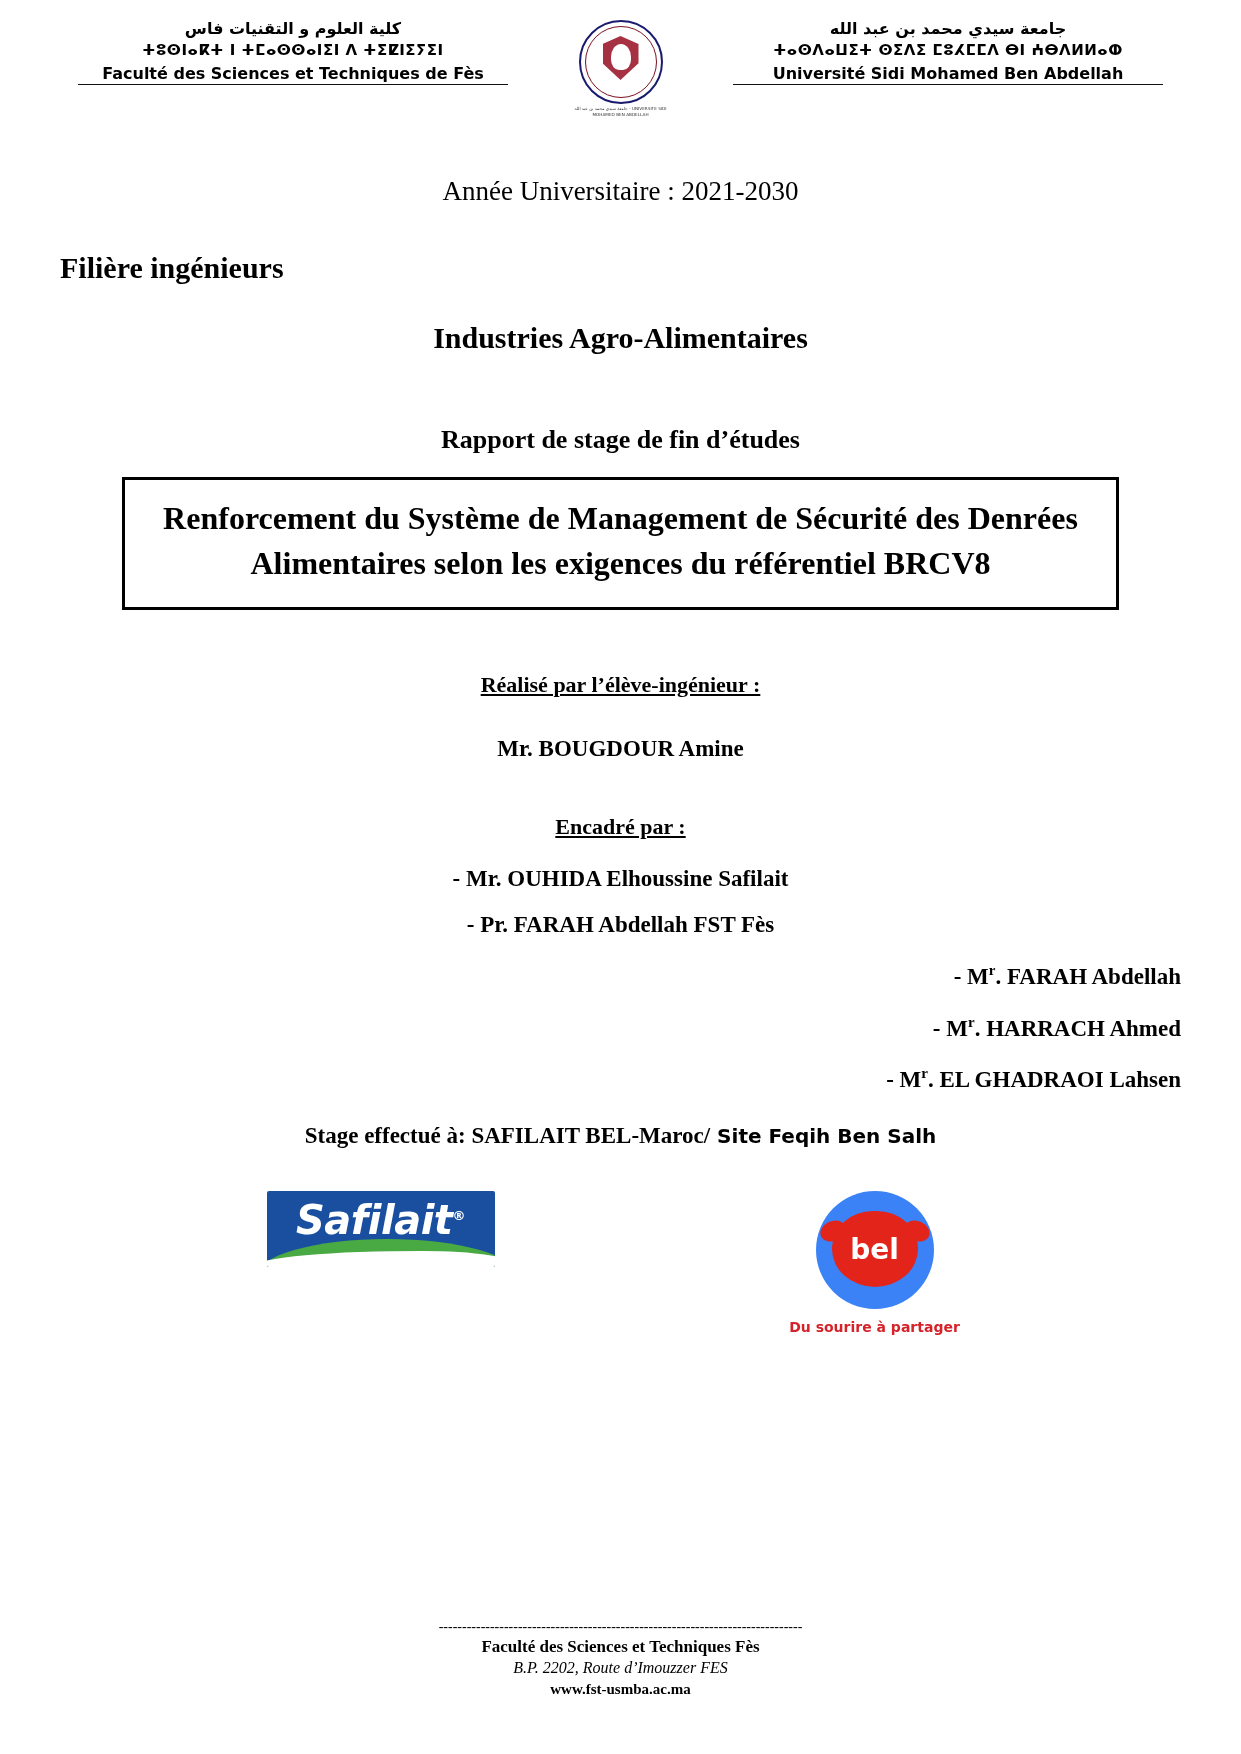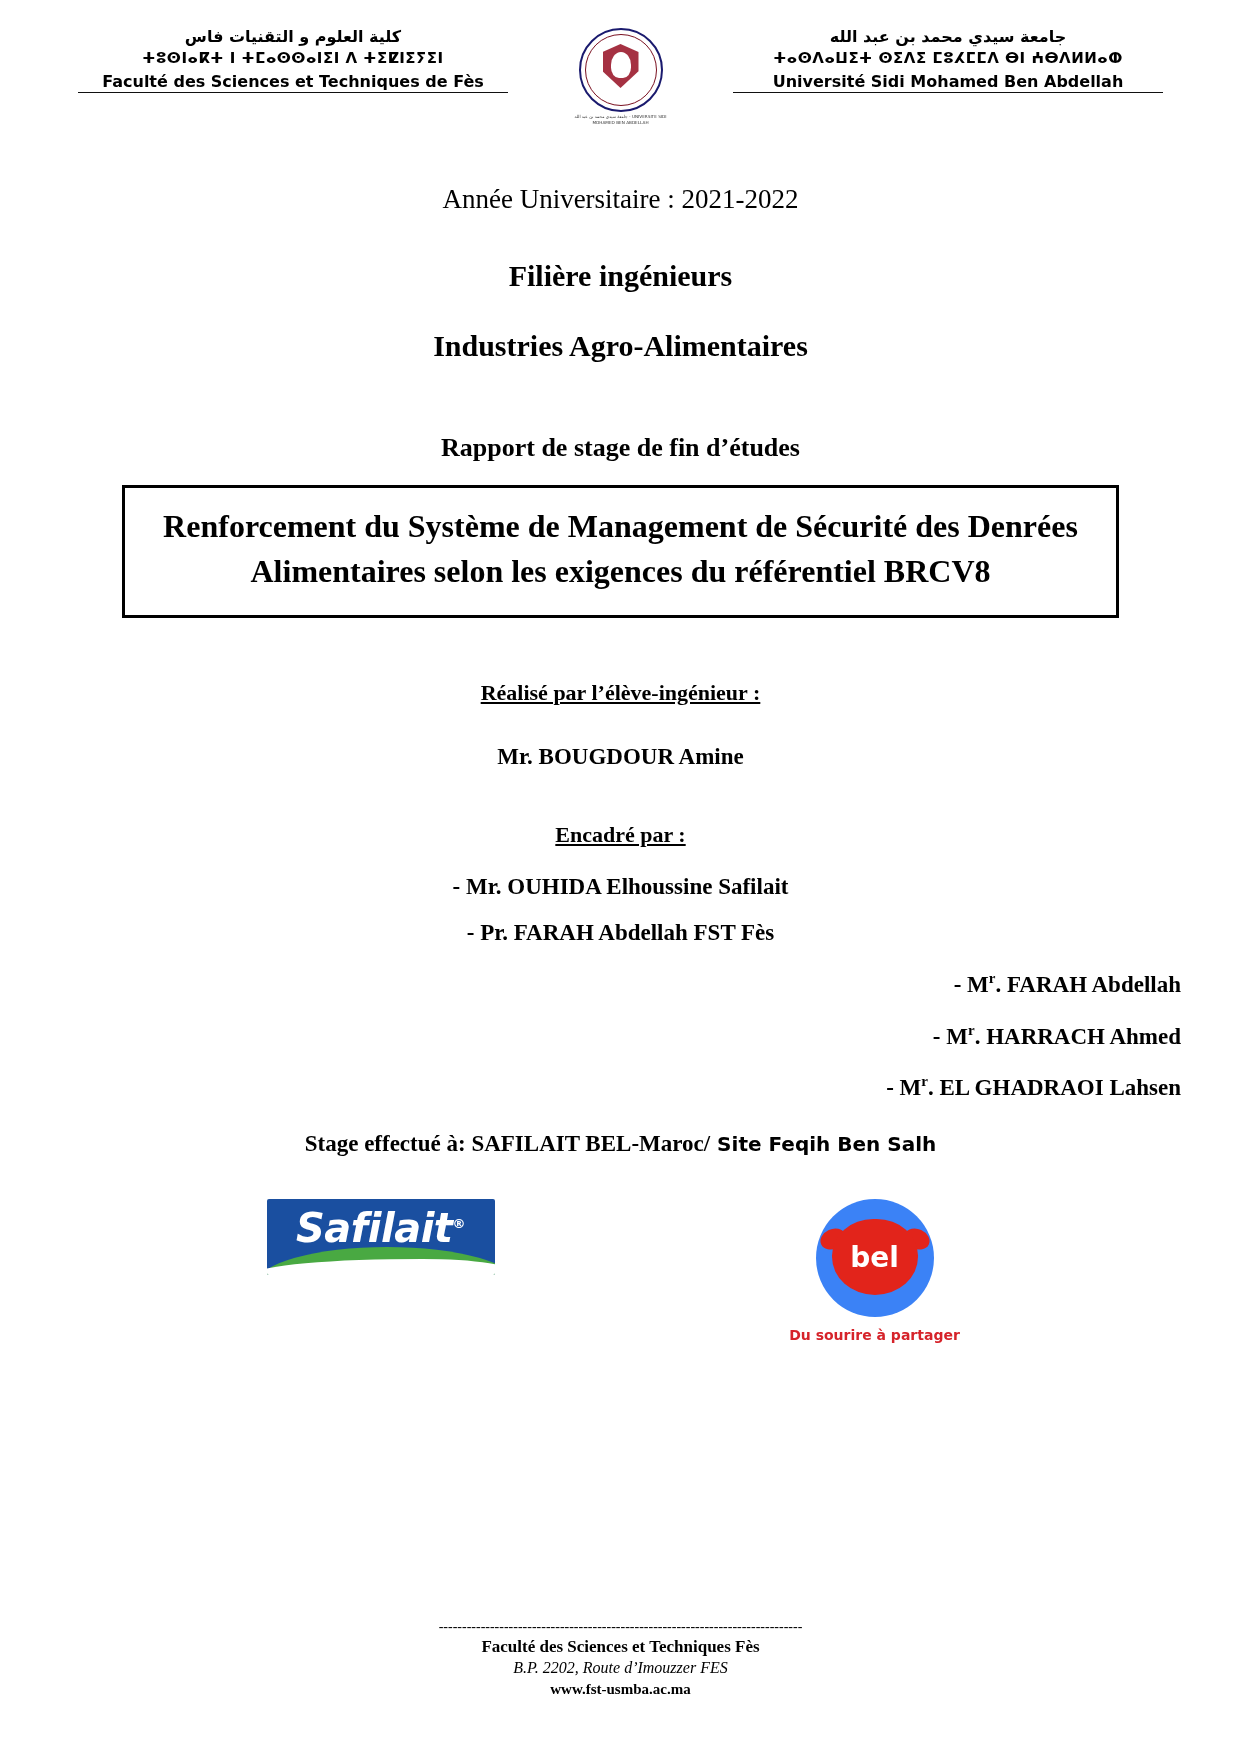--- a/index.html
+++ b/index.html
@@ -14,21 +14,21 @@
     color: #000000;
     position: relative;
     overflow: hidden;
   }
 
   .page {
     width: 1241px;
     height: 1754px;
     position: relative;
     box-sizing: border-box;
-    padding: 8px 60px;
+    padding: 0 60px;
   }
 
   
   .header {
     display: flex;
     align-items: flex-start;
     justify-content: space-between;
     padding: 18px 18px 0 18px;
     height: 120px;
   }
@@ -116,21 +116,21 @@
     line-height: 1.5;
   }
 
   
   .year {
     text-align: center;
     font-size: 27px;
     margin-top: 38px;
   }
   .filiere {
-    text-align: center;
+    text-align: left;
     font-size: 30px;
     font-weight: bold;
     margin-top: 44px;
   }
   .filiere2 {
     text-align: center;
     font-size: 30px;
     font-weight: bold;
     margin-top: 36px;
   }
@@ -379,21 +379,21 @@
     </div>
 
     <div class="header-side">
       <div class="ar">جامعة سيدي محمد بن عبد الله</div>
       <div class="tif">ⵜⴰⵙⴷⴰⵡⵉⵜ ⵙⵉⴷⵉ ⵎⵓⵃⵎⵎⴷ ⴱⵏ ⵄⴱⴷⵍⵍⴰⵀ</div>
       <div class="fr header-underline">Université Sidi Mohamed Ben Abdellah</div>
     </div>
 
   </div>
 
-  <div class="year">Année Universitaire : 2021-2022</div>
+  <div class="year">Année Universitaire : 2021-2030</div>
 
   <div class="filiere">Filière ingénieurs</div>
   <div class="filiere2">Industries Agro-Alimentaires</div>
 
   <div class="rapport">Rapport de stage de fin d’études</div>
 
   <div class="title-box">
     <div class="t">Renforcement du Système de Management de Sécurité des Denrées Alimentaires selon les exigences du référentiel BRCV8</div>
   </div>
 

